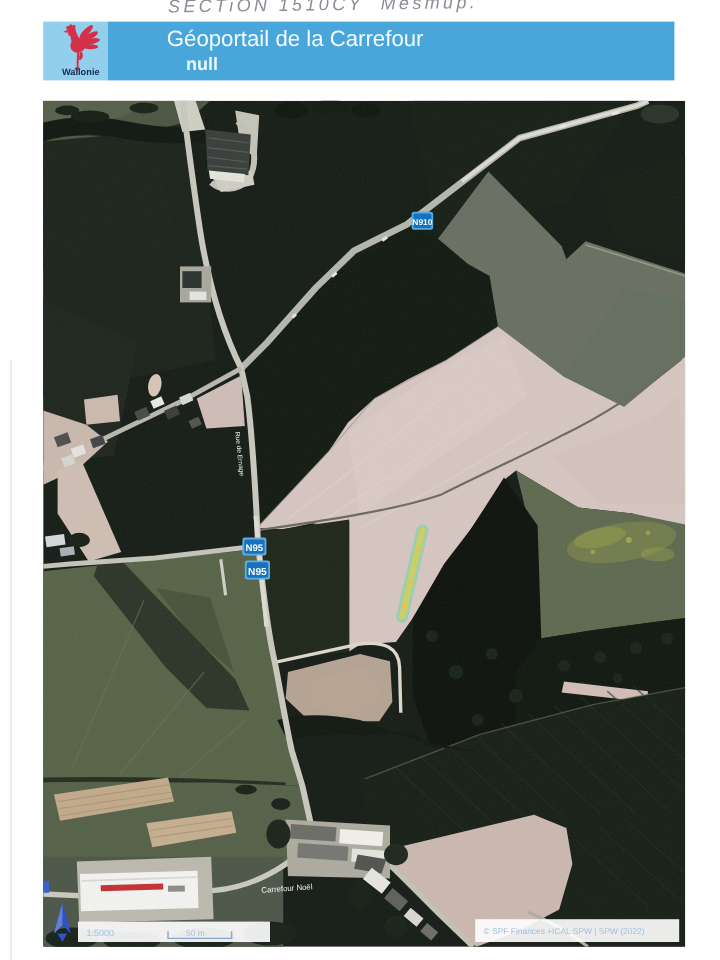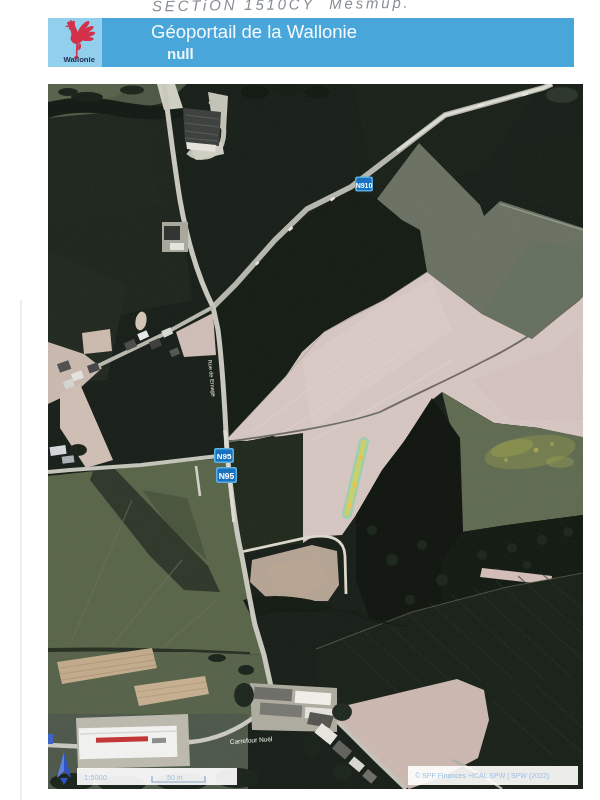--- a/index.html
+++ b/index.html
@@ -2,21 +2,21 @@
 <html><head>
 <meta charset="utf-8">
 <style>
   html,body{margin:0;padding:0;background:#ffffff;width:600px;height:800px;overflow:hidden;
     font-family:"Liberation Sans", sans-serif;}
   .abs{position:absolute;}
 </style>
 </head>
 <body>
 
-<div class="abs" style="left:12px;top:0;width:480px;height:800px;background:#fff;">
+<div class="abs" style="left:0;top:0;width:480px;height:800px;background:#fff;">
 
 <div class="abs" style="left:140px;top:-5px;width:340px;height:24px;color:#898e96;font-size:15px;letter-spacing:2.8px;transform:rotate(-0.8deg);font-style:italic;">SECTiON 1510CY&nbsp;&nbsp;Mesmup.</div>
 
 <div class="abs" style="left:36px;top:18px;width:54px;height:49px;background:#92cfec;"></div>
 
 <svg class="abs" style="left:44px;top:19px;" width="42" height="45" viewBox="0 0 36 42">
   <g fill="#d43049" transform="rotate(-10 18 20)">
     <circle cx="13" cy="2.6" r="1.3"></circle>
         <circle cx="15.5" cy="1.9" r="1.4"></circle>
         <circle cx="17.8" cy="2.7" r="1.3"></circle>
@@ -31,21 +31,21 @@
     <ellipse cx="29" cy="16.5" rx="7" ry="2.2" transform="rotate(-4 29 16.5)"></ellipse>
     <ellipse cx="27.8" cy="20.3" rx="6" ry="2" transform="rotate(10 27.8 20.3)"></ellipse>
     <path d="M17,22 L15.2,30 L14.6,34 L13.4,34.2 L12,36.4 L14.2,35.6 L14.6,38 L15.6,35.6 L17.2,36.8 L16,34 L16.8,30 L18.6,23.5 Z"></path>
     <path d="M20.5,23 C21.5,25.5 20.8,27.8 18.4,29.2 L16.6,28.4 L18.2,27 L16.2,26.4 L18.4,25.6 L18.8,23.2 Z"></path>
   </g>
   <text x="5.5" y="40.5" font-size="7.2" font-weight="bold" fill="#182a50" font-family="Liberation Sans, sans-serif">Wallonie</text>
 </svg>
 
 <div class="abs" style="left:90px;top:18px;width:472px;height:49px;background:#49a6da;"></div>
 
-<div class="abs" style="left:139px;top:21px;color:#f4f9fd;font-size:18.5px;">Géoportail de la Wallonie</div>
+<div class="abs" style="left:139px;top:21px;color:#f4f9fd;font-size:18.5px;">Géoportail de la Carrefour</div>
 
 <div class="abs" style="left:155px;top:45px;color:#eef6fb;font-size:15px;font-weight:bold;">null</div>
 
 <div class="abs" style="left:8px;top:300px;width:2px;height:500px;background:#ededec;"></div>
 
 <svg class="abs" style="left:36px;top:84px;filter:blur(0.3px);" width="535" height="705" viewBox="36 84 535 705">
   <defs>
     <filter id="grain" x="0" y="0" width="100%" height="100%">
       <feTurbulence type="fractalNoise" baseFrequency="0.55" numOctaves="2" stitchTiles="stitch" result="n"></feTurbulence>
       <feColorMatrix in="n" type="saturate" values="0"></feColorMatrix>

